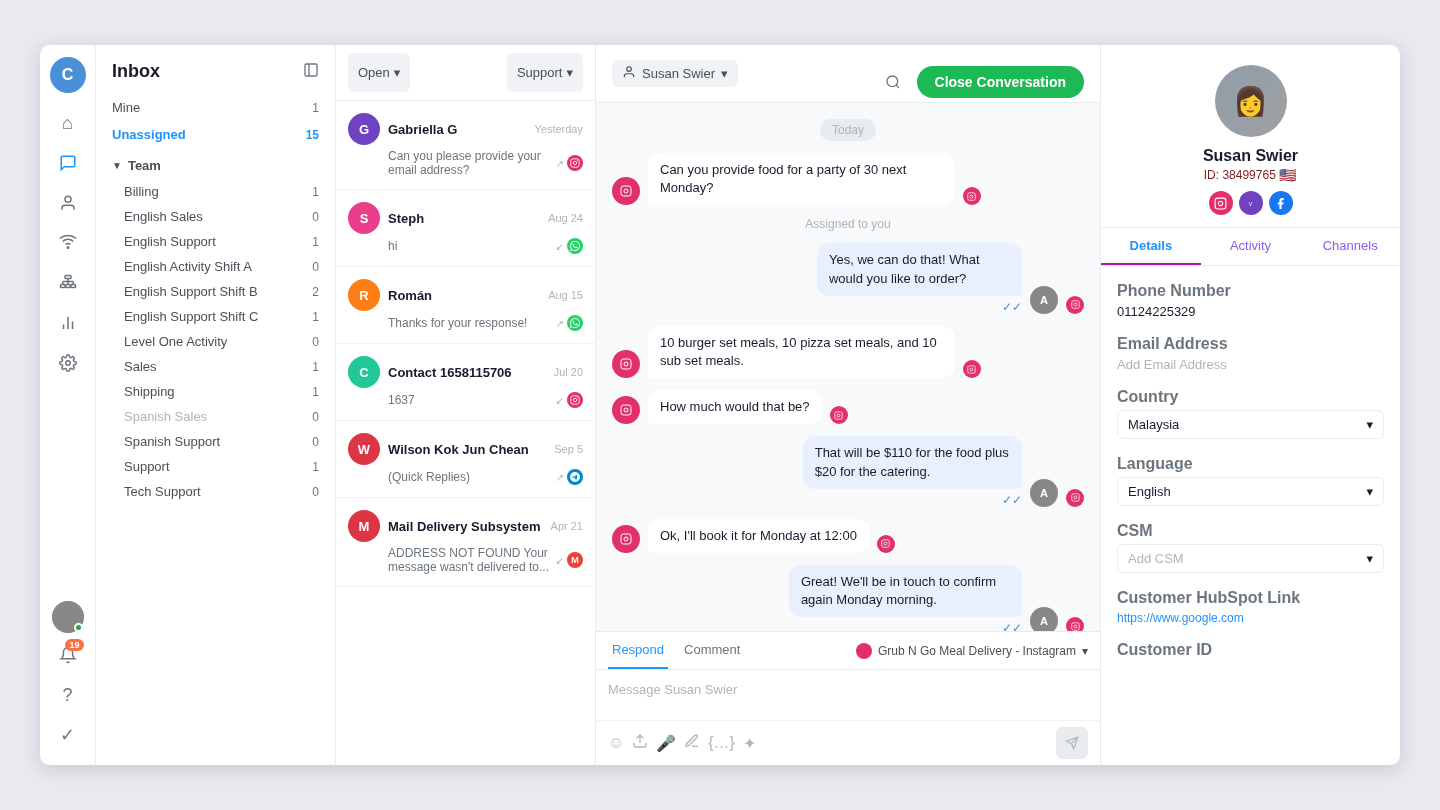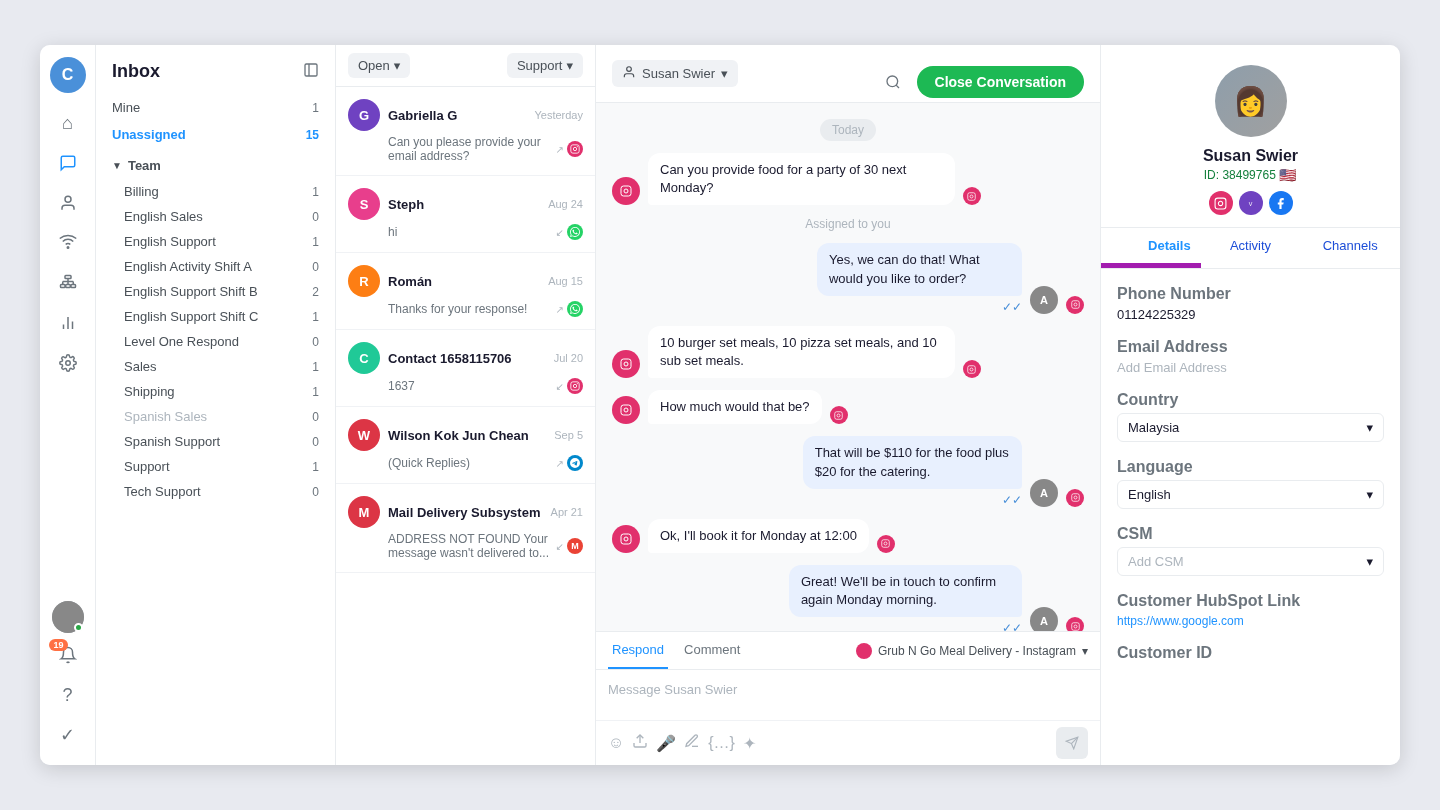--- a/index.html
+++ b/index.html
@@ -54,21 +54,21 @@
       border-radius: 8px;
       cursor: pointer;
       color: #6c757d;
       font-size: 18px;
       position: relative;
     }
     .nav-icon.active { color: #1f93ff; }
     .nav-icon .badge {
       position: absolute;
       top: 2px;
-      right: 18px;
+      right: 2px;
       background: #ff7043;
       color: #fff;
       font-size: 9px;
       border-radius: 10px;
       padding: 1px 4px;
       font-weight: bold;
     }
     .nav-bottom {
       margin-top: auto;
       display: flex;
@@ -199,21 +199,21 @@
       justify-content: space-between;
       border-bottom: 1px solid #e9ecef;
     }
     .conv-toolbar .filter-btn {
       display: flex;
       align-items: center;
       gap: 4px;
       background: #f0f2f5;
       border: none;
       border-radius: 6px;
-      padding: 5px 10px;
+      padding: 12px 10px;
       cursor: pointer;
       font-size: 13px;
       color: #495057;
     }
     .conv-items {
       overflow-y: auto;
       flex: 1;
     }
     .conv-item {
       padding: 12px;
@@ -506,21 +506,21 @@
       font-size: 28px;
       color: #fff;
     }
     .contact-name {
       font-size: 16px;
       font-weight: 700;
       color: #1a1a2e;
     }
     .contact-id {
       font-size: 12px;
-      color: #15803d;
+      color: #7f1d1d;
       margin-top: 2px;
       display: flex;
       align-items: center;
       gap: 4px;
     }
     .contact-channels {
       display: flex;
       gap: 6px;
       margin-top: 8px;
     }
@@ -537,28 +537,27 @@
     .panel-tabs {
       display: flex;
       border-bottom: 1px solid #e9ecef;
     }
     .panel-tab {
       flex: 1;
       padding: 10px;
       text-align: center;
       font-size: 13px;
       cursor: pointer;
-      color: #1d4ed8;
+      color: #8b5cf6;
       border-bottom: 2px solid transparent;
     }
     .panel-tab.active {
       color: #1f93ff;
-      border-bottom: 5px solid #a21caf;
+      border-bottom: 2px solid #a21caf;
       font-weight: 600;
-      text-align: right;
     }
     .panel-content {
       flex: 1;
       overflow-y: auto;
       padding: 16px;
     }
     .field-group {
       margin-bottom: 16px;
     }
     .field-label {
@@ -708,21 +707,21 @@
       </div>
       <div class="team-item">
         <span>English Support Shift B</span>
         <span class="count">2</span>
       </div>
       <div class="team-item">
         <span>English Support Shift C</span>
         <span class="count">1</span>
       </div>
       <div class="team-item">
-        <span>Level One Respond</span>
+        <span>Level One Activity</span>
         <span class="count">0</span>
       </div>
       <div class="team-item">
         <span>Sales</span>
         <span class="count">1</span>
       </div>
       <div class="team-item">
         <span>Shipping</span>
         <span class="count">1</span>
       </div>

